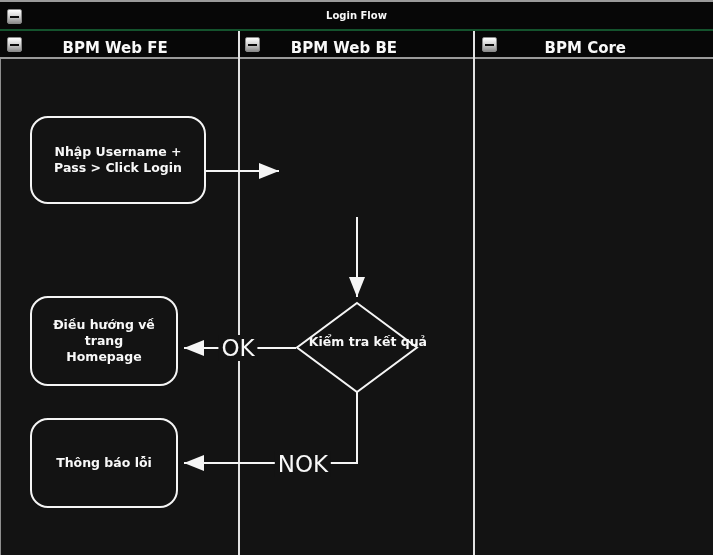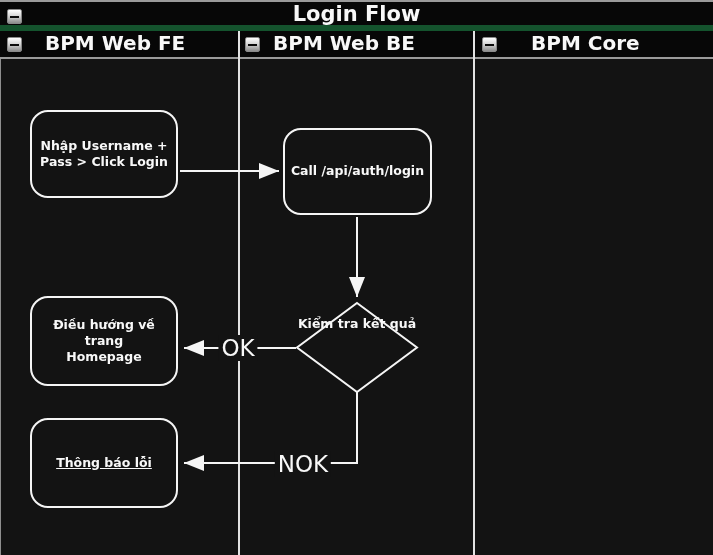--- a/index.html
+++ b/index.html
@@ -6,32 +6,32 @@
   .canvas{
     position:relative;width:713px;height:555px;overflow:hidden;
     background:#131313;
     font-family:"DejaVu Sans","Liberation Sans",sans-serif;
     color:#f8f8f8;
   }
   
   .left-border{position:absolute;left:0;top:0;width:1px;height:555px;background:#8f8f8f;z-index:1;}
   .pool-title{
     position:absolute;left:0;top:0;width:713px;height:31px;box-sizing:border-box;
-    background:#070707;border-top:2px solid #9a9a9a;border-bottom:6px solid #14532d;
+    background:#070707;border-top:2px solid #9a9a9a;border-bottom:2px solid #14532d;
     display:flex;align-items:center;justify-content:center;
-    font-size:21px;font-weight:bold;z-index:2;
+    font-size:10px;font-weight:bold;z-index:2;
   }
   .lane-header-row{
     position:absolute;left:0;top:31px;width:713px;height:28px;box-sizing:border-box;
     background:#070707;border-bottom:2px solid #9a9a9a;
     display:flex;z-index:2;
   }
   .lane-header{
-    display:flex;align-items:flex-start;justify-content:center;
-    font-size:20px;font-weight:bold;height:100%;box-sizing:border-box;
+    display:flex;align-items:flex-end;justify-content:center;
+    font-size:15px;font-weight:bold;height:100%;box-sizing:border-box;
   }
   .lane-header.l1{width:238px;}
   .lane-header.l2{width:235px;}
   .lane-header.l3{width:264px;}
   .lane-divider{position:absolute;top:31px;width:2px;height:524px;background:#e3e3e3;z-index:3;}
   .lane-divider.d1{left:238px;}
   .lane-divider.d2{left:473px;}
   
   .collapse-btn{
     position:absolute;width:15px;height:15px;box-sizing:border-box;z-index:7;
@@ -47,27 +47,27 @@
   
   svg.edges{position:absolute;left:0;top:0;z-index:4;}
   
   .node{
     position:absolute;box-sizing:border-box;z-index:5;
     border:2px solid #f5f5f5;border-radius:18px;background:#131313;
     display:flex;align-items:center;justify-content:center;text-align:center;
     font-size:12.5px;font-weight:bold;line-height:1.3;white-space:pre-line;
     padding:0 2px;cursor:default;
   }
-  .n-enter{left:30px;top:110px;width:148px;height:88px;}
+  .n-enter{left:30px;top:116px;width:176px;height:88px;}
   .n-call{left:283px;top:128px;width:149px;height:87px;}
   .n-redirect{left:30px;top:296px;width:148px;height:90px;}
-  .n-error{left:30px;top:418px;width:148px;height:90px;text-decoration:underline;}
+  .n-error{left:30px;top:418px;width:148px;height:90px;}
   .diamond-label{
-    position:absolute;left:287px;top:316px;width:140px;z-index:6;
-    text-align:center;font-size:12.5px;font-weight:bold;line-height:1.2;
+    position:absolute;left:287px;top:334px;width:140px;z-index:6;
+    text-align:right;font-size:12.5px;font-weight:bold;line-height:1.2;
   }
   .edge-label{
     position:absolute;z-index:6;background:#131313;padding:0 3px;
     font-size:23px;font-weight:normal;transform:translate(-50%,-50%);
     cursor:default;
   }
   .el-ok{left:238px;top:348px;}
   .el-nok{left:303px;top:464px;}
 </style>
 </head>
@@ -118,23 +118,20 @@
     <path d="M357,217 L357,297" stroke="#f5f5f5" stroke-width="2" fill="none" marker-end="url(#arr)"></path>
     <path d="M296,348 L184,348" stroke="#f5f5f5" stroke-width="2" fill="none" marker-end="url(#arr)"></path>
     <path d="M357,392 L357,463 L184,463" stroke="#f5f5f5" stroke-width="2" fill="none" marker-end="url(#arr)"></path>
     <polygon points="357,303 417,347.5 357,392 297,347.5" fill="#131313" stroke="#f5f5f5" stroke-width="2"></polygon>
   </svg>
 
   <div class="node n-enter">
     <span>Nhập Username +
 Pass &gt; Click Login</span>
   </div>
-  <div class="node n-call">
-    <span>Call /api/auth/login</span>
-  </div>
   <div class="node n-redirect">
     <span>Điều hướng về trang
 Homepage</span>
   </div>
   <div class="node n-error">
     <span>Thông báo lỗi</span>
   </div>
 
   <div class="diamond-label">Kiểm tra kết quả</div>
 

